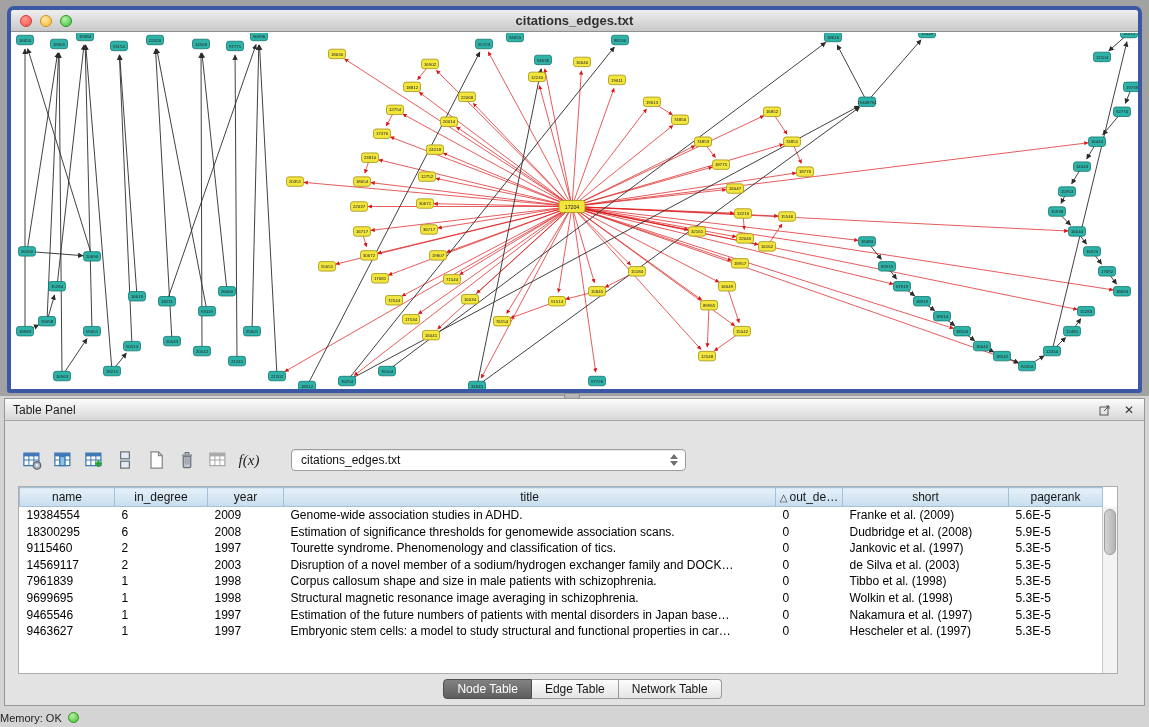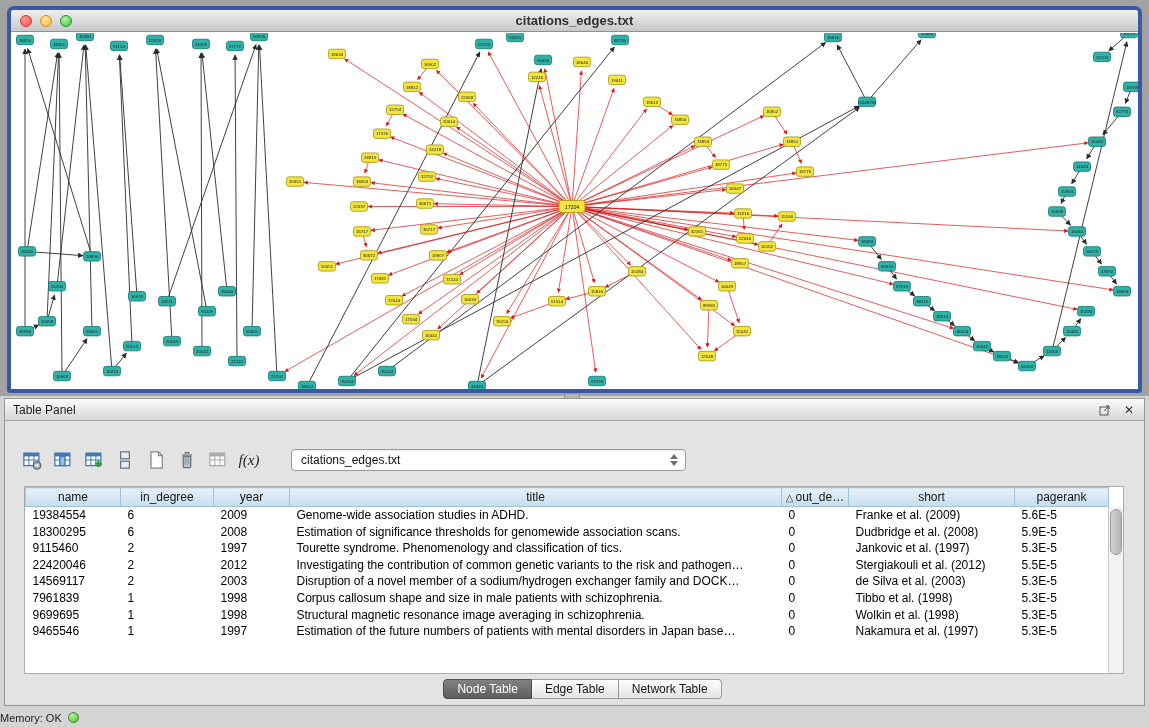--- a/index.html
+++ b/index.html
@@ -40,21 +40,21 @@
 
   .combo { margin-left:24px; width:395px; height:22px; background:#fff; border:1px solid #9c9c9c;
     border-radius:4px; display:flex; align-items:center; font-size:12px; padding-left:9px; color:#111;
     position:relative; box-shadow:inset 0 1px 1px rgba(0,0,0,.08); }
   .combo-arrows { position:absolute; right:7px; top:4px; display:flex; flex-direction:column; gap:2px; }
   .combo-arrows .up { width:0; height:0; border-left:4px solid transparent; border-right:4px solid transparent;
     border-bottom:5px solid #6f6f6f; }
   .combo-arrows .down { width:0; height:0; border-left:4px solid transparent; border-right:4px solid transparent;
     border-top:5px solid #6f6f6f; }
 
-  .table-wrap { position:relative; margin:13px 0 0 19px; width:1100px; height:188px; background:#fff;
+  .table-wrap { position:relative; margin:13px 0 0 13px; width:1100px; height:188px; background:#fff;
     border:1px solid #adadad; overflow:hidden; }
   table { border-collapse:collapse; table-layout:fixed; width:1083px; font-size:12px; }
   th { height:19px; background:linear-gradient(#e6f1f9,#c6dded); border:1px solid #a3c2d9;
     font-weight:normal; color:#151515; overflow:hidden; white-space:nowrap; }
   th .sortglyph { font-size:10px; margin-right:2px; color:#333; }
   td { height:16.6px; padding:0 0 0 7px; color:#000; white-space:nowrap; overflow:hidden; line-height:16.6px; }
   .vscroll { position:absolute; top:20px; right:0; bottom:0; width:15px; background:#f3f3f3;
     border-left:1px solid #c9c9c9; }
   .vthumb { margin:2px 1px; height:46px; background:linear-gradient(90deg,#d4d4d4,#b5b5b5);
     border:1px solid #9d9d9d; border-radius:7px; }
@@ -812,29 +812,20 @@
             <tr>
               <td>9115460</td>
               <td>2</td>
               <td>1997</td>
               <td>Tourette syndrome. Phenomenology and classification of tics.</td>
               <td>0</td>
               <td>Jankovic et al. (1997)</td>
               <td>5.3E-5</td>
             </tr>
             <tr>
-              <td>22420046</td>
-              <td>2</td>
-              <td>2012</td>
-              <td>Investigating the contribution of common genetic variants to the risk and pathogen…</td>
-              <td>0</td>
-              <td>Stergiakouli et al. (2012)</td>
-              <td>5.5E-5</td>
-            </tr>
-            <tr>
               <td>14569117</td>
               <td>2</td>
               <td>2003</td>
               <td>Disruption of a novel member of a sodium/hydrogen exchanger family and DOCK…</td>
               <td>0</td>
               <td>de Silva et al. (2003)</td>
               <td>5.3E-5</td>
             </tr>
             <tr>
               <td>7961839</td>
@@ -856,20 +847,29 @@
             </tr>
             <tr>
               <td>9465546</td>
               <td>1</td>
               <td>1997</td>
               <td>Estimation of the future numbers of patients with mental disorders in Japan base…</td>
               <td>0</td>
               <td>Nakamura et al. (1997)</td>
               <td>5.3E-5</td>
             </tr>
+            <tr>
+              <td>9463627</td>
+              <td>1</td>
+              <td>1997</td>
+              <td>Embryonic stem cells: a model to study structural and functional properties in car…</td>
+              <td>0</td>
+              <td>Hescheler et al. (1997)</td>
+              <td>5.3E-5</td>
+            </tr>
           </tbody>
       </table>
       <div class="vscroll">
         <div class="vthumb"></div>
       </div>
     </div>
 
     <div class="tabbar" id="tabbar">
         <button class="tab active">Node Table</button>
         <button class="tab">Edge Table</button>

